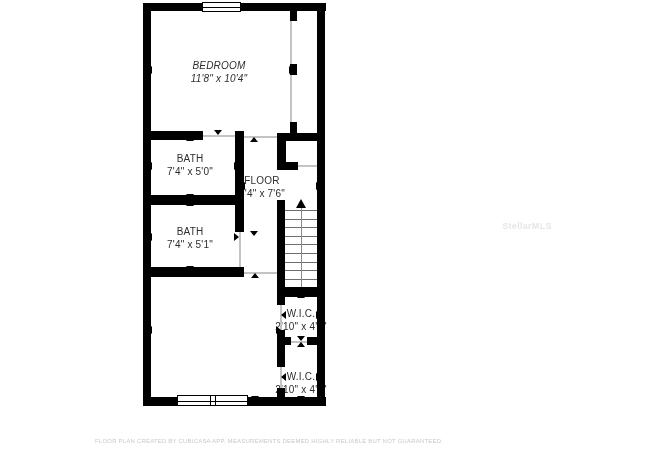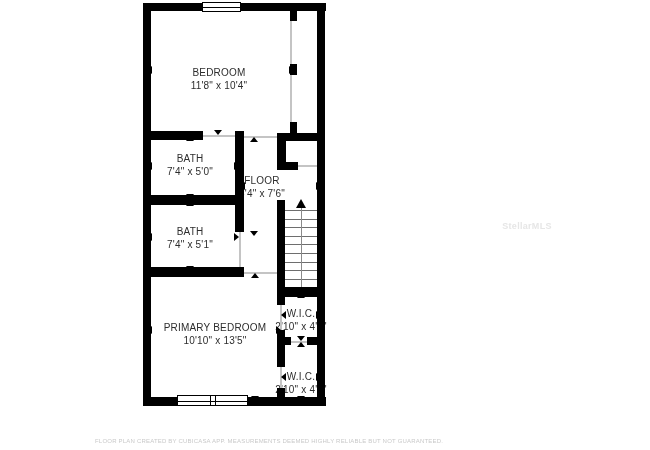--- a/index.html
+++ b/index.html
@@ -20,39 +20,35 @@
              font-weight:bold;letter-spacing:.3px;}
   .footer{position:absolute;left:95px;width:300px;text-align:center;color:#c9c9c9;
           font-size:6px;letter-spacing:.2px;white-space:nowrap;}
 </style>
 </head>
 <body>
 
 <div class="stage">
 
   <div class="plan-layer">
-    <div class="room-label" style="left: 219px; top: 79px;">
+    <div class="room-label" style="left: 219px; top: 72px; font-style: italic;">
       <div>BEDROOM</div>
       <div>11'8" x 10'4"</div>
     </div>
     <div class="room-label" style="left: 190px; top: 165px;">
       <div>BATH</div>
       <div>7'4" x 5'0"</div>
     </div>
     <div class="room-label" style="left: 262px; top: 187px;">
       <div>FLOOR</div>
       <div>6'4" x 7'6"</div>
     </div>
     <div class="room-label" style="left: 190px; top: 238px;">
       <div>BATH</div>
       <div>7'4" x 5'1"</div>
-    </div>
-    <div class="room-label" style="left: 215px; top: 334px;">
-      <div>PRIMARY BEDROOM</div>
-      <div>10'10" x 13'5"</div>
     </div>
     <div class="room-label" style="left: 301px; top: 320px;">
       <div>W.I.C.</div>
       <div>2'10" x 4'1"</div>
     </div>
     <div class="room-label" style="left: 301px; top: 383px;">
       <div>W.I.C.</div>
       <div>2'10" x 4'4"</div>
     </div>
   </div>

